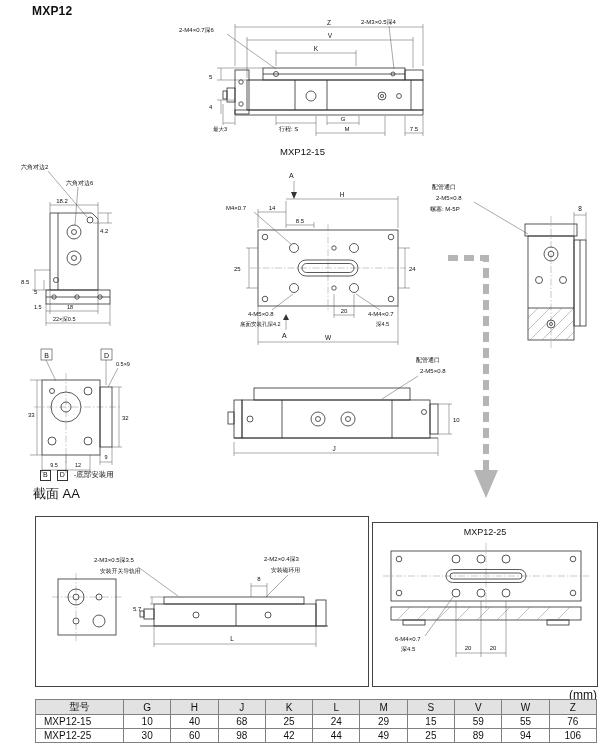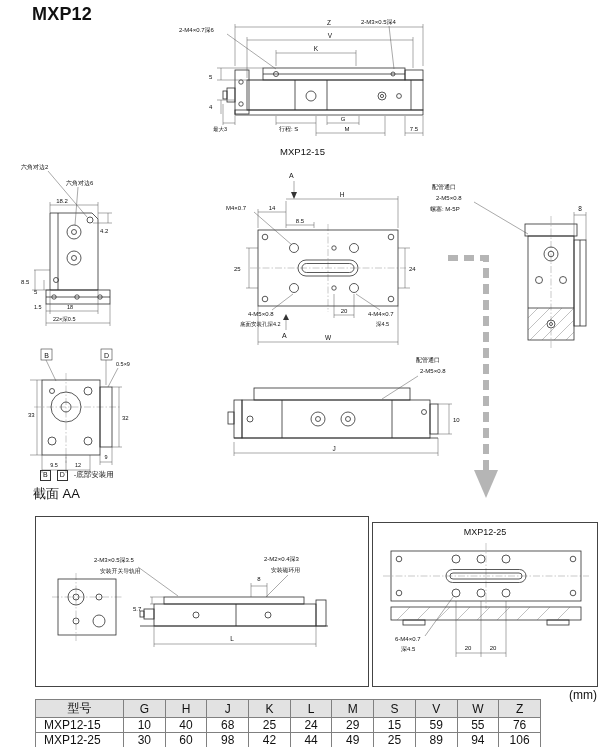--- a/index.html
+++ b/index.html
@@ -1,36 +1,36 @@
 <!DOCTYPE html>
 <html><head>
 <meta charset="utf-8">
 <style>
   *{margin:0;padding:0;box-sizing:border-box}
   html,body{background:#fff}
   body{font-family:"Liberation Sans","DejaVu Sans",sans-serif;color:#111}
   .page{position:relative;width:610px;height:747px;background:#ffffff;overflow:hidden}
   .abs{position:absolute}
-  .title{font-size:18px;font-weight:bold;letter-spacing:.2px}
+  .title{font-size:12px;font-weight:bold;letter-spacing:.2px}
   .caption{font-size:9.5px;text-align:center}
   svg{display:block}
   svg text{fill:#111;font-family:"Liberation Sans","DejaVu Sans",sans-serif}
   .ol{fill:none;stroke:#2e2e2e;stroke-width:0.8}
   .ol2{fill:none;stroke:#2e2e2e;stroke-width:0.55}
   .dim{fill:none;stroke:#555;stroke-width:0.5}
   .cl{fill:none;stroke:#888;stroke-width:0.45;stroke-dasharray:7 2 1.5 2}
   .hatch{fill:none;stroke:#666;stroke-width:0.4}
   .garr{fill:none;stroke:#b5b5b5;stroke-width:6;stroke-dasharray:10 6}
   .box{border:1px solid #444;background:#fff}
   .box-header{height:18px;line-height:17px;text-align:center;font-size:8.5px;background:#d8d8d8;border-bottom:1px solid #444}
   .bd-caption{font-size:7.5px;display:flex;align-items:center;gap:6px}
   .bd-letter{display:inline-block;border:0.8px solid #333;padding:0 2px;font-size:7px;line-height:8.5px}
   .section-caption{font-size:13px}
   .unit{font-size:12px;text-align:right}
-  table.dims{border-collapse:collapse;table-layout:fixed;width:506px;font-size:12px}
+  table.dims{border-collapse:collapse;table-layout:fixed;width:562px;font-size:10px}
   table.dims th,table.dims td{border:1px solid #808080;height:14px;text-align:center;padding:0;overflow:hidden}
   table.dims th{background:#e2e2e2;font-weight:normal}
   table.dims td.model{text-align:left;padding-left:8px}
 </style>
 </head>
 <body>
 
 <div class="page">
 
   <div class="abs title" style="left:32px;top:4px">MXP12</div>

